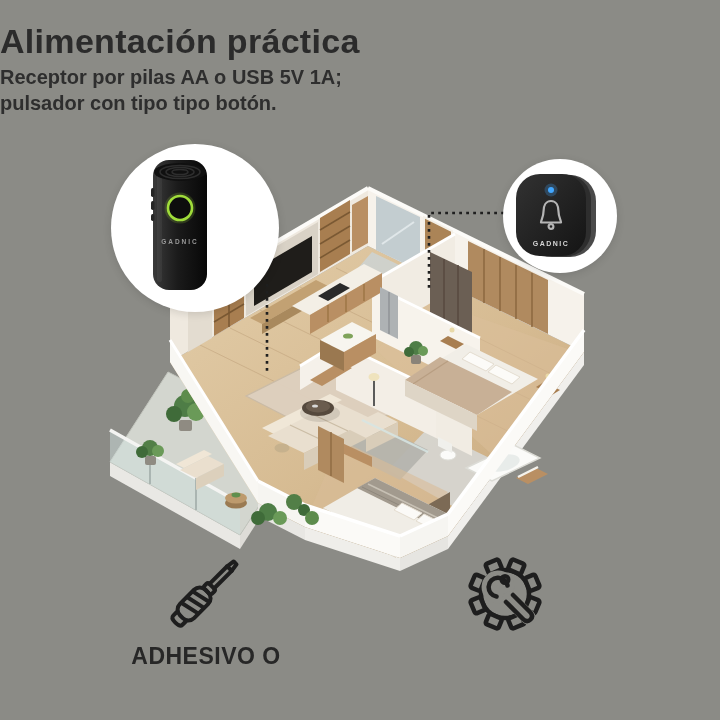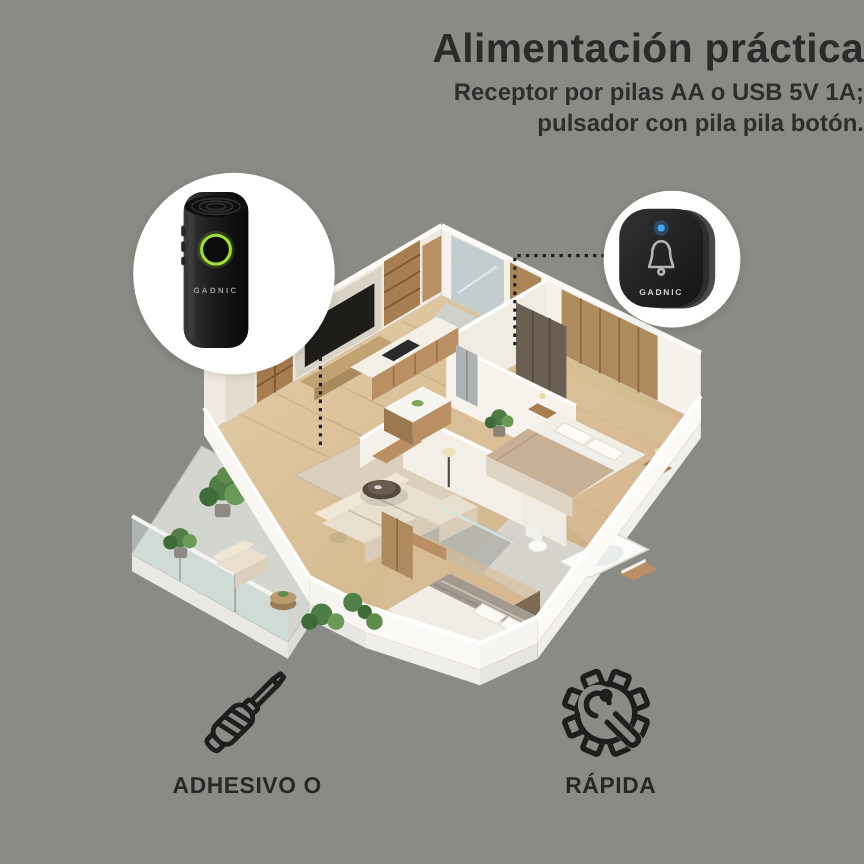--- a/index.html
+++ b/index.html
@@ -3,50 +3,50 @@
 <meta charset="utf-8">
 <style>
   html,body{margin:0;padding:0;}
   body{
     width:720px;height:720px;position:relative;overflow:hidden;
     background:#8b8b86;
     font-family:"Liberation Sans", sans-serif;
     -webkit-font-smoothing:antialiased;
   }
   .headline{
-    position:absolute;left:0;top:22px;width:720px;text-align:right;
+    position:absolute;left:0;top:22px;width:720px;text-align:left;
     font-size:34px;font-weight:800;color:#2b2b2b;letter-spacing:.3px;
   }
   .subtitle{
-    position:absolute;left:0;top:64px;width:720px;text-align:right;
+    position:absolute;left:0;top:64px;width:720px;text-align:left;
     font-size:20px;font-weight:600;color:#2e2e2e;line-height:26px;
   }
   .overlay-svg{position:absolute;left:0;top:0;z-index:1;}
   .callout-circle{
     position:absolute;background:#ffffff;border-radius:50%;z-index:2;
     box-shadow:0 2px 8px rgba(0,0,0,.12);
   }
   .circle-receiver{left:111px;top:144px;width:168px;height:168px;}
   .circle-button{left:503px;top:159px;width:114px;height:114px;}
   .feature{position:absolute;z-index:2;text-align:center;}
   .feature .icon-box{display:block;margin:0 auto;}
   .feature .cap{
-    font-size:19px;font-weight:800;color:#272727;line-height:28px;letter-spacing:.5px;
+    font-size:23px;font-weight:800;color:#272727;line-height:28px;letter-spacing:.5px;
   }
   .feature-left{left:86px;top:550px;width:240px;}
   .feature-right{left:389px;top:552px;width:240px;}
   svg text{font-family:"Liberation Sans", sans-serif;}
 </style>
 </head>
 <body>
 
 <div class="headline">Alimentación práctica</div>
 <div class="subtitle">
   <div>Receptor por pilas AA o USB 5V 1A;</div>
-  <div>pulsador con pila pila botón.</div>
+  <div>pulsador con tipo tipo botón.</div>
 </div>
 
 <svg class="overlay-svg" width="720" height="720" viewBox="0 0 720 720">
   <defs>
     <linearGradient id="woodGrad" x1="0" y1="0" x2="1" y2="1">
       <stop offset="0" stop-color="#e3cda9"></stop>
       <stop offset="0.55" stop-color="#d6bb92"></stop>
       <stop offset="1" stop-color="#c5a378"></stop>
     </linearGradient>
     <clipPath id="floorClip">
@@ -390,14 +390,13 @@
         <path d="M 5,5 L 23,23"></path>
       </g>
 
       <g fill="none" stroke="#1e1e1e" stroke-width="4.5" stroke-linecap="round" stroke-linejoin="round">
         <path d="M -8.5,2.5 A 9.5,9.5 0 1 1 2.5,-8.5"></path>
         <path d="M 8,1 L 25,18 Q 29,22 25.5,25.5 Q 22,29 18,25 L 1,8"></path>
       </g>
       <circle cy="-14.5" r="3.5" fill="none" stroke="#1e1e1e" stroke-width="4"></circle>
     </g>
   </svg>
-  <div class="cap">RÁPIDA</div>
 </div>
 
 </body></html>

